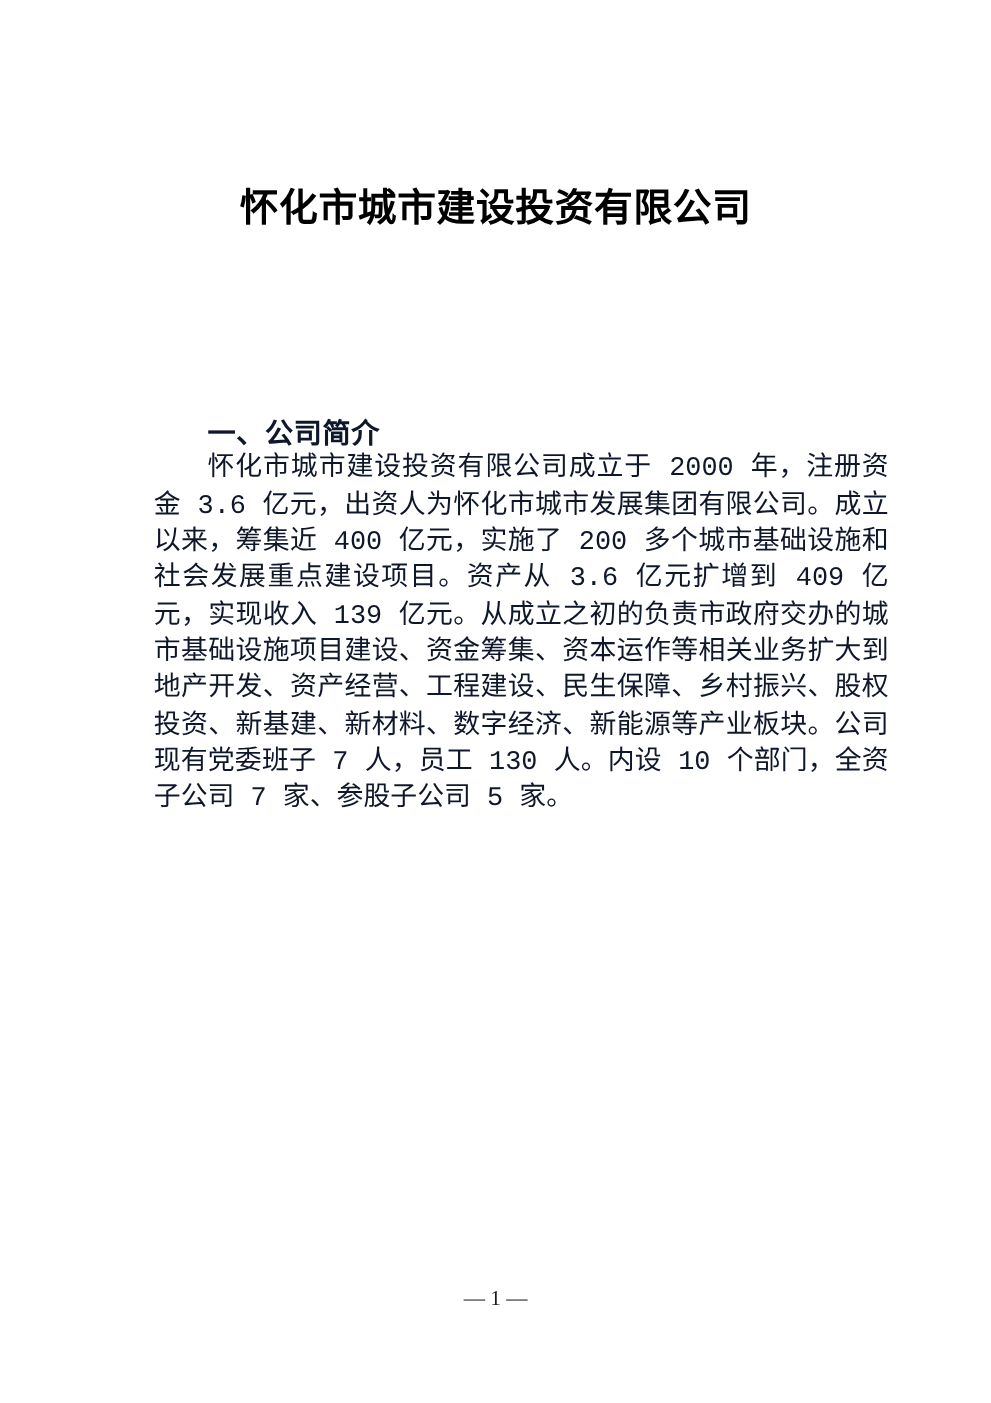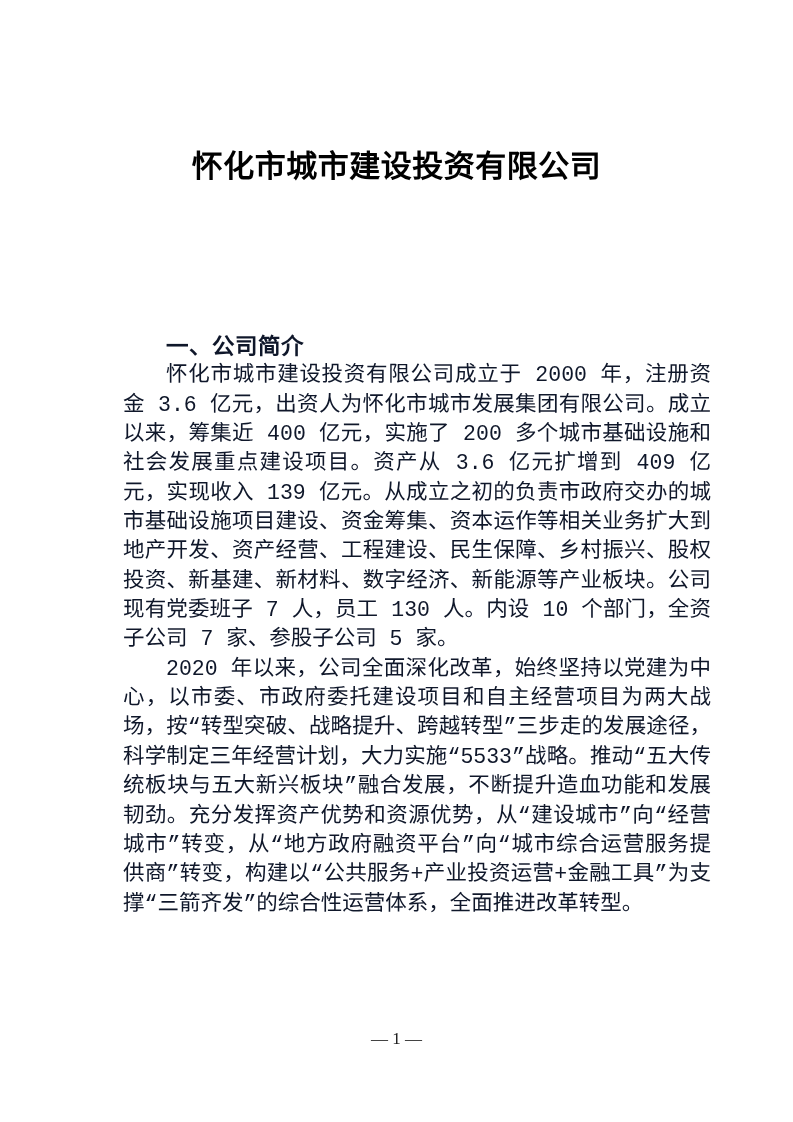--- a/index.html
+++ b/index.html
@@ -73,18 +73,17 @@
 
 <div class="page">
 
   <header class="doc-title">
     <div class="title-line">怀化市城市建设投资有限公司</div>
   </header>
 
   <main class="doc-body">
     <h2 class="section-heading">一、公司简介</h2>
     <p class="body-paragraph">怀化市城市建设投资有限公司成立于 2000 年，注册资金 3.6 亿元，出资人为怀化市城市发展集团有限公司。成立以来，筹集近 400 亿元，实施了 200 多个城市基础设施和社会发展重点建设项目。资产从 3.6 亿元扩增到 409 亿元，实现收入 139 亿元。从成立之初的负责市政府交办的城市基础设施项目建设、资金筹集、资本运作等相关业务扩大到地产开发、资产经营、工程建设、民生保障、乡村振兴、股权投资、新基建、新材料、数字经济、新能源等产业板块。公司现有党委班子 7 人，员工 130 人。内设 10 个部门，全资子公司 7 家、参股子公司 5 家。</p>
-    <p class="body-paragraph">2020 年以来，公司全面深化改革，始终坚持以党建为中心，以市委、市政府委托建设项目和自主经营项目为两大战场，按“转型突破、战略提升、跨越转型”三步走的发展途径，科学制定三年经营计划，大力实施“5533”战略。推动“五大传统板块与五大新兴板块”融合发展，不断提升造血功能和发展韧劲。充分发挥资产优势和资源优势，从“建设城市”向“经营城市”转变，从“地方政府融资平台”向“城市综合运营服务提供商”转变，构建以“公共服务+产业投资运营+金融工具”为支撑“三箭齐发”的综合性运营体系，全面推进改革转型。</p>
   </main>
 
   <footer class="doc-footer">— 1 —</footer>
 
 </div>
 
 </body></html>

